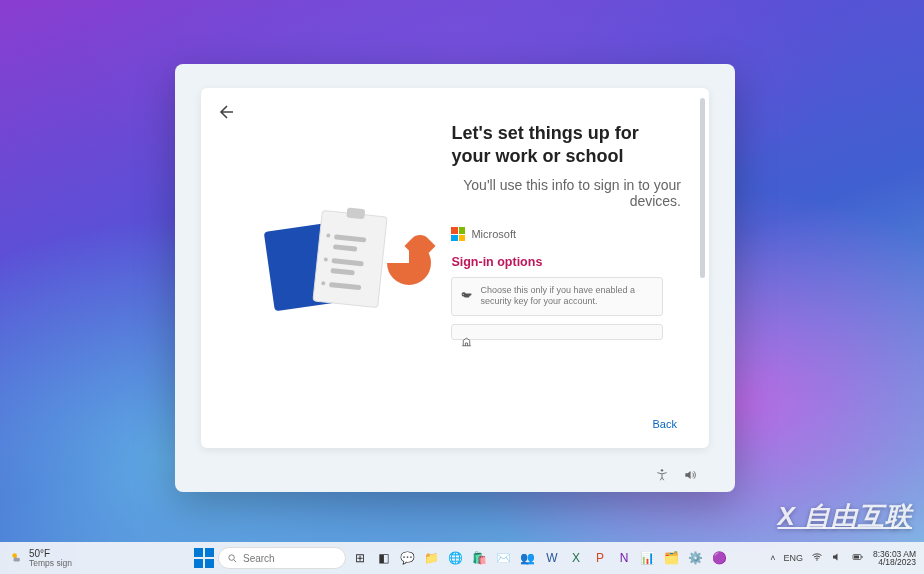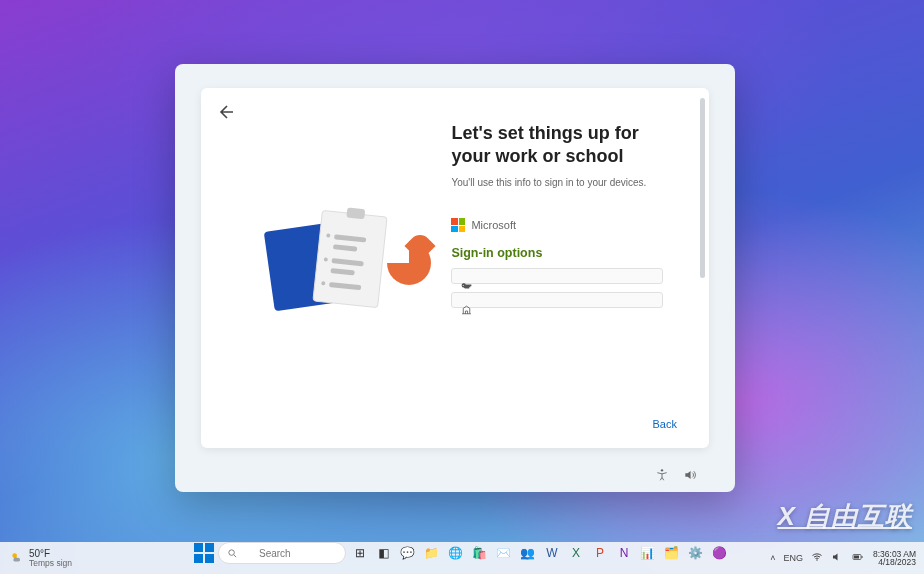--- a/index.html
+++ b/index.html
@@ -76,26 +76,26 @@
   position:absolute; left:140px; top:32px; width:22px; height:22px; border-radius:50% 0 0 0 / 50% 0 0 0;
   background:#e86b3a; transform: rotate(45deg);
 }
 .card-right {
   flex: 1; padding: 34px 28px 10px 0; position: relative;
 }
 .scroll-thumb {
   position: absolute; right: 4px; top: 10px; width: 5px; height: 180px; background: #d0d4d8; border-radius: 3px;
 }
 .heading { font-size: 18px; font-weight: 600; color: #222; line-height: 1.25; margin-bottom: 10px; }
-.subtext { font-size: 10px; color: #666; margin-bottom: 30px; }
+.subtext { font-size: 14px; color: #666; margin-bottom: 18px; text-align: right; }
 .ms-brand { display: flex; align-items: center; gap: 6px; margin-bottom: 14px; }
 .ms-logo { width: 14px; height: 14px; display: grid; grid-template: 1fr 1fr / 1fr 1fr; gap: 1px; }
 .ms-logo span:nth-child(1){background:#f25022}.ms-logo span:nth-child(2){background:#7fba00}.ms-logo span:nth-child(3){background:#00a4ef}.ms-logo span:nth-child(4){background:#ffb900}
 .ms-text { font-size: 11px; color: #666; }
-.section-title { font-size: 12.5px; font-weight: 600; color: #4d7c0f; margin-bottom: 8px; }
+.section-title { font-size: 12.5px; font-weight: 600; color: #be185d; margin-bottom: 8px; }
 .option {
   border: 1px solid #e0e0e0; border-radius: 3px; padding: 7px 10px 7px 28px;
   margin-bottom: 8px; margin-right: 18px; position: relative; cursor: pointer;
   background: #fafafa;
 }
 .opt-icon { position: absolute; left: 8px; top: 10px; width: 13px; height: 13px; color: #555; }
 .opt-title { font-size: 10.5px; color: #222; margin-bottom: 2px; }
 .opt-desc { font-size: 9px; color: #777; line-height: 1.25; }
 .option.single .opt-title { margin: 0; }
 .oobe-back-btn {
@@ -104,33 +104,33 @@
 }
 .oobe-tray {
   position: absolute; right: 38px; bottom: 10px;
   display: flex; gap: 14px; color: #666;
 }
 .oobe-tray .ticon { width: 14px; height: 14px; cursor: pointer; }
 .taskbar {
   position: absolute; left: 0; right: 0; bottom: 0; height: 32px;
   background: rgba(242,244,248,0.92);
   backdrop-filter: blur(6px);
-  display: flex; 
+  display: flex; align-items: center;
   font-size: 10px; color: #333;
 }
 .weather { display: flex; align-items: center; gap: 5px; padding: 0 10px; }
 .weather .wicon { width: 14px; height: 14px; }
 .weather .wt { display: flex; flex-direction: column; line-height: 1; }
 .weather .wt span:last-child { font-size: 8.5px; color: #666; }
 .tb-center { position: absolute; left: 50%; transform: translateX(-50%); display: flex; align-items: center; gap: 4px; }
 .start-btn { width: 20px; height: 20px; display: grid; grid-template: 1fr 1fr / 1fr 1fr; gap: 1.2px; cursor: pointer; }
 .start-btn span { background:#0078d4; }
 .search {
   width: 128px; height: 22px; background: #fff; border: 1px solid #ddd; border-radius: 11px;
-  display: flex; align-items: center; gap: 21px; padding: 0 8px; font-size: 10px; color: #777;
+  display: flex; align-items: center; gap: 5px; padding: 0 8px; font-size: 10px; color: #777;
 }
 .tb-icon { width: 20px; height: 20px; border-radius: 4px; display: flex; align-items: center; justify-content: center; cursor: pointer; font-size: 12px; }
 .tb-right { margin-left: auto; display: flex; align-items: center; gap: 8px; padding-right: 8px; }
 .tb-right .sitem { font-size: 9px; color: #444; cursor: pointer; }
 .clock { text-align: right; line-height: 1; font-size: 8.5px; color: #333; }
 .watermark-overlay {
   position: absolute; right: 12px; bottom: 40px;
   font-size: 26px; font-weight: 800; font-style: italic; color: rgba(255,255,255,0.85);
   text-shadow: 0 1px 4px rgba(0,0,0,0.3); letter-spacing: 1px;
   pointer-events: none;
@@ -183,20 +183,21 @@
         <div class="ms-text">Microsoft</div>
       </div>
       <div class="section-title">Sign-in options</div>
 
       <div class="option">
         <div class="opt-icon">
           <svg viewBox="0 0 24 24">
               <path fill="currentColor" d="M7 14a4 4 0 1 1 3.7-5.5L21 8.5v3l-2 0v2h-2v2h-3l-3.3 0A4 4 0 0 1 7 14zM6 11a1 1 0 1 0 0-2 1 1 0 0 0 0 2z"></path>
             </svg>
         </div>
+        <div class="opt-desc">Choose this only if you have enabled a security key for your account.</div>
       </div>
 
       <div class="option single">
         <div class="opt-icon">
           <svg viewBox="0 0 24 24">
               <path fill="none" stroke="currentColor" stroke-width="1.5" d="M4 18h16M6 18V8l6-4 6 4v10M10 18v-5h4v5"></path>
             </svg>
         </div>
       </div>
 

